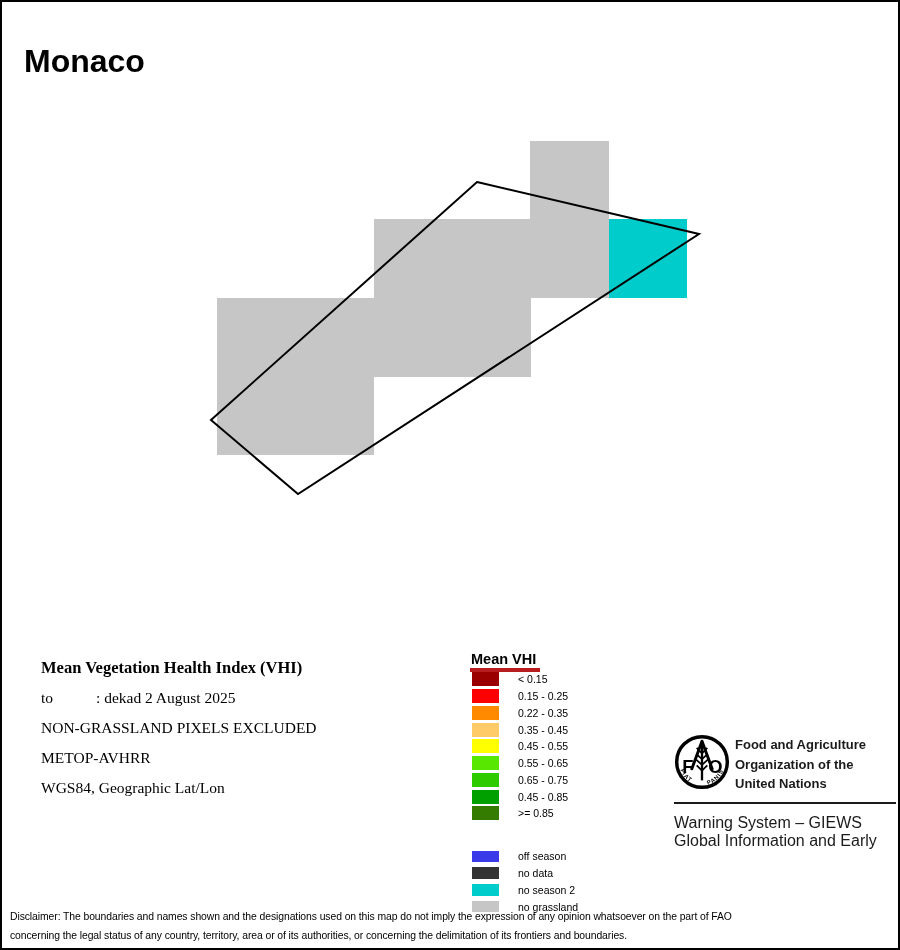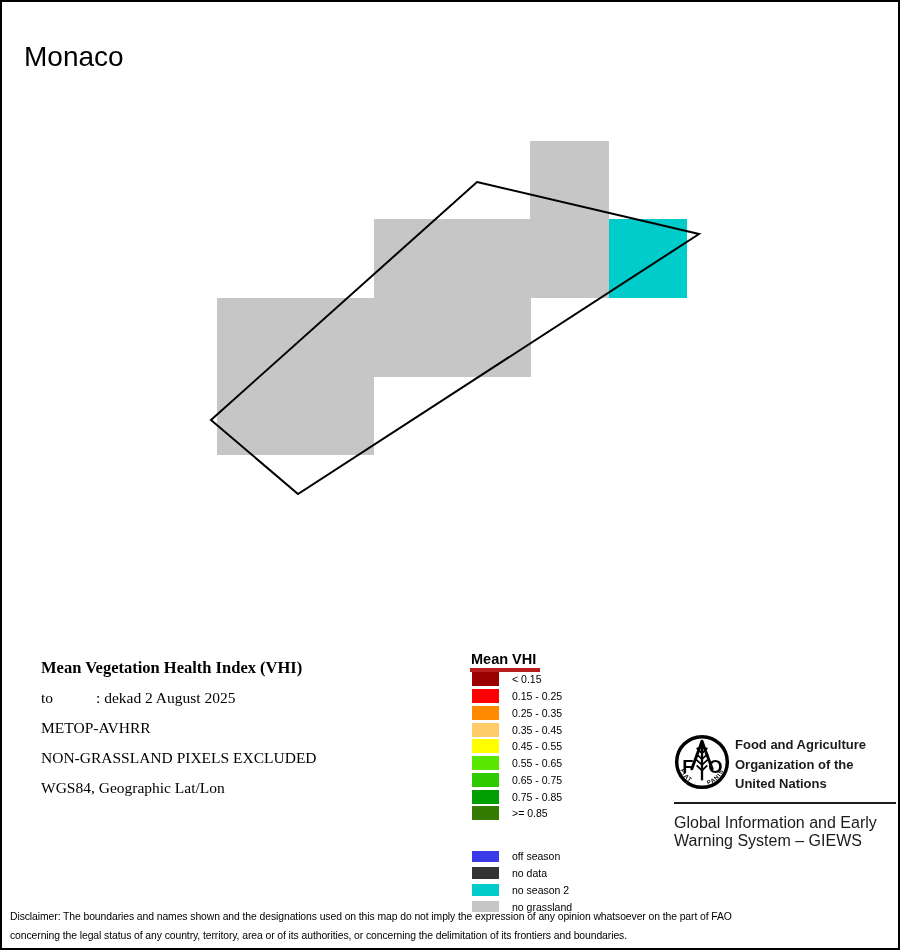--- a/index.html
+++ b/index.html
@@ -1,42 +1,42 @@
 <!DOCTYPE html>
 <html><head>
 <meta charset="utf-8">
 <style>
   html,body{margin:0;padding:0;background:#fff;}
   .page{
     position:relative;width:900px;height:950px;box-sizing:border-box;
     background:#ffffff;border:2px solid #000;overflow:hidden;
     font-family:"Liberation Sans",sans-serif;color:#000;
   }
-  .map-title{position:absolute;left:22px;top:20px;font-size:28px;font-weight:normal;}
+  .map-title{position:absolute;left:22px;top:20px;font-size:32px;font-weight:bold;}
 
   
   .map-area{position:absolute;left:0;top:0;width:900px;height:560px;}
   .map-cell{position:absolute;}
   .boundary-svg{position:absolute;left:0;top:0;}
 
   
   .info{position:absolute;left:39px;top:651px;width:430px;font-size:15.5px;font-family:Liberation Serif, serif;}
   .info .line{height:30px;line-height:30px;white-space:nowrap;}
   .info .title-line{font-weight:bold;font-size:16.5px;}
   .info .key{display:inline-block;width:55px;}
 
   
   .legend-title{
     position:absolute;left:468px;top:649px;font-size:14.5px;font-weight:bold;
     border-bottom:4px solid #b91c1c;padding:0 4px 1px 1px;
   }
   .legend-rows{position:absolute;left:470px;}
   #legend-vhi{top:669px;}
   #legend-status{top:834px;margin-top:12px;}
-  .legend-row{height:16.75px;display:flex;align-items:center;}
+  .legend-row{height:16.75px;display:flex;align-items:center;gap:6px;}
   .legend-swatch{width:27px;flex:0 0 27px;}
   .legend-label{margin-left:13px;font-size:10.5px;white-space:nowrap;}
 
   
   .fao-logo{position:absolute;left:671px;top:731px;}
   .org-block{position:absolute;left:733px;top:733px;font-size:13px;font-weight:bold;line-height:19.5px;color:#1b1b1b;}
   .brand-divider{position:absolute;left:672px;top:800px;width:222px;height:2px;background:#1b1b1b;}
   .giews-block{position:absolute;left:672px;top:812px;font-size:16px;line-height:17.5px;color:#1b1b1b;}
 
   
@@ -69,58 +69,58 @@
     <svg class="boundary-svg" width="900" height="560" viewBox="0 0 900 560">
       <polygon fill="none" stroke="#000000" stroke-width="2" points="475,180 697,232 296,492 209,418"></polygon>
     </svg>
   </div>
 
   <div class="info">
     <div class="line title-line">Mean Vegetation Health Index (VHI)</div>
     <div class="line">
       <span class="key">to</span><span>: dekad 2 August 2025</span>
     </div>
+    <div class="line">NON-GRASSLAND PIXELS EXCLUDED</div>
     <div class="line">METOP-AVHRR</div>
-    <div class="line">NON-GRASSLAND PIXELS EXCLUDED</div>
     <div class="line">WGS84, Geographic Lat/Lon</div>
   </div>
 
   <div class="legend-title">Mean VHI</div>
   <div class="legend-rows" id="legend-vhi">
       <div class="legend-row">
         <span class="legend-swatch" style="height: 14px; background: rgb(155, 0, 0);"></span>
         <span class="legend-label">&lt; 0.15</span>
       </div>
       <div class="legend-row">
         <span class="legend-swatch" style="height: 14px; background: rgb(255, 0, 0);"></span>
         <span class="legend-label">0.15 - 0.25</span>
       </div>
       <div class="legend-row">
         <span class="legend-swatch" style="height: 14px; background: rgb(255, 138, 0);"></span>
-        <span class="legend-label">0.25 - 0.35</span>
+        <span class="legend-label">0.22 - 0.35</span>
       </div>
       <div class="legend-row">
         <span class="legend-swatch" style="height: 14px; background: rgb(255, 203, 105);"></span>
         <span class="legend-label">0.35 - 0.45</span>
       </div>
       <div class="legend-row">
         <span class="legend-swatch" style="height: 14px; background: rgb(255, 255, 0);"></span>
         <span class="legend-label">0.45 - 0.55</span>
       </div>
       <div class="legend-row">
         <span class="legend-swatch" style="height: 14px; background: rgb(87, 231, 0);"></span>
         <span class="legend-label">0.55 - 0.65</span>
       </div>
       <div class="legend-row">
         <span class="legend-swatch" style="height: 14px; background: rgb(45, 203, 0);"></span>
         <span class="legend-label">0.65 - 0.75</span>
       </div>
       <div class="legend-row">
         <span class="legend-swatch" style="height: 14px; background: rgb(0, 160, 0);"></span>
-        <span class="legend-label">0.75 - 0.85</span>
+        <span class="legend-label">0.45 - 0.85</span>
       </div>
       <div class="legend-row">
         <span class="legend-swatch" style="height: 14px; background: rgb(51, 124, 0);"></span>
         <span class="legend-label">&gt;= 0.85</span>
       </div>
     </div>
   <div class="legend-rows" id="legend-status">
       <div class="legend-row">
         <span class="legend-swatch" style="height: 11.5px; background: rgb(58, 58, 232);"></span>
         <span class="legend-label">off season</span>
@@ -161,22 +161,22 @@
 
   <div class="org-block">
     <div>Food and Agriculture</div>
     <div>Organization of the</div>
     <div>United Nations</div>
   </div>
 
   <div class="brand-divider"></div>
 
   <div class="giews-block">
+    <div>Warning System – GIEWS</div>
     <div>Global Information and Early</div>
-    <div>Warning System – GIEWS</div>
   </div>
 
   <div class="disclaimer">
     <div>Disclaimer: The boundaries and names shown and the designations used on this map do not imply the expression of any opinion whatsoever on the part of FAO</div>
     <div>concerning the legal status of any country, territory, area or of its authorities, or concerning the delimitation of its frontiers and boundaries.</div>
   </div>
 
 </div>
 
 </body></html>

